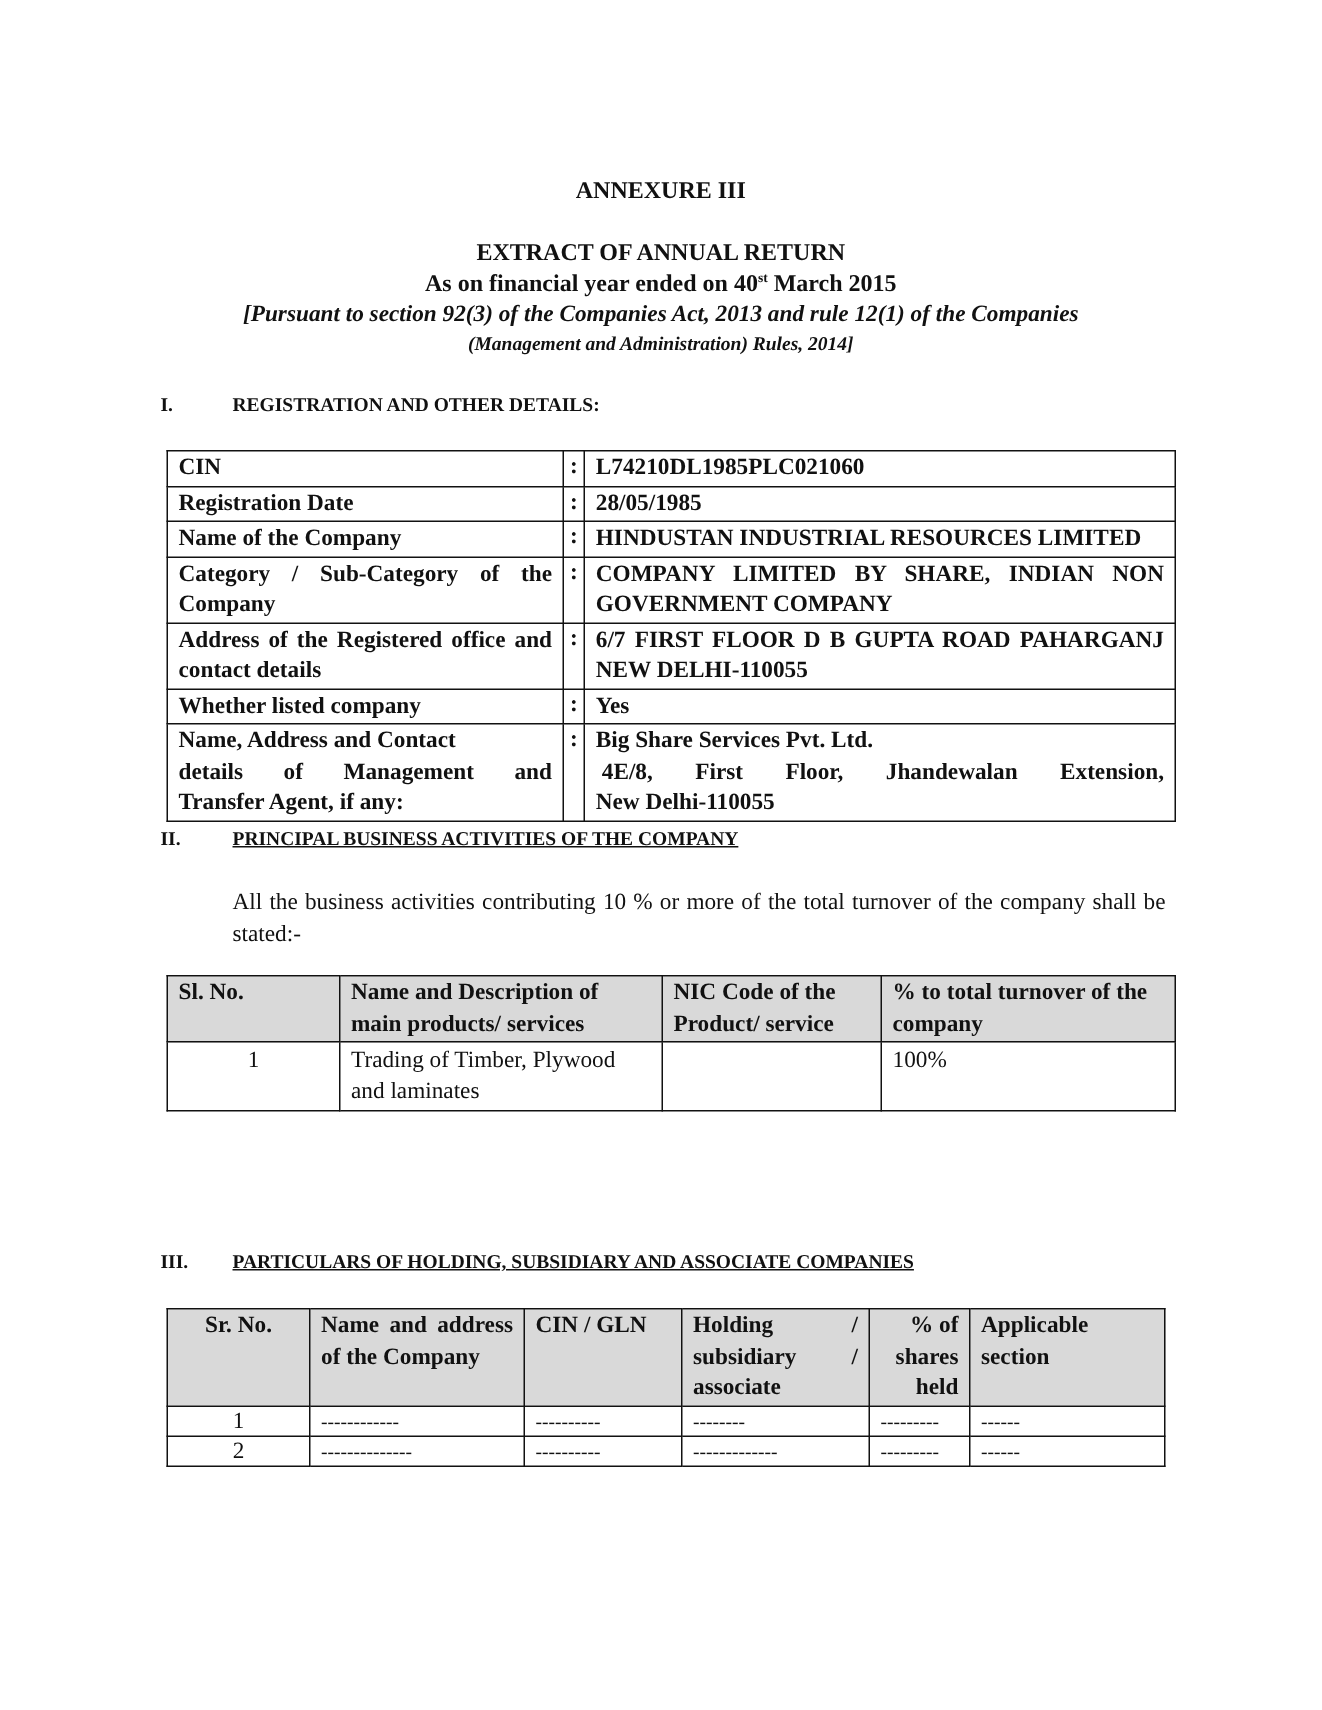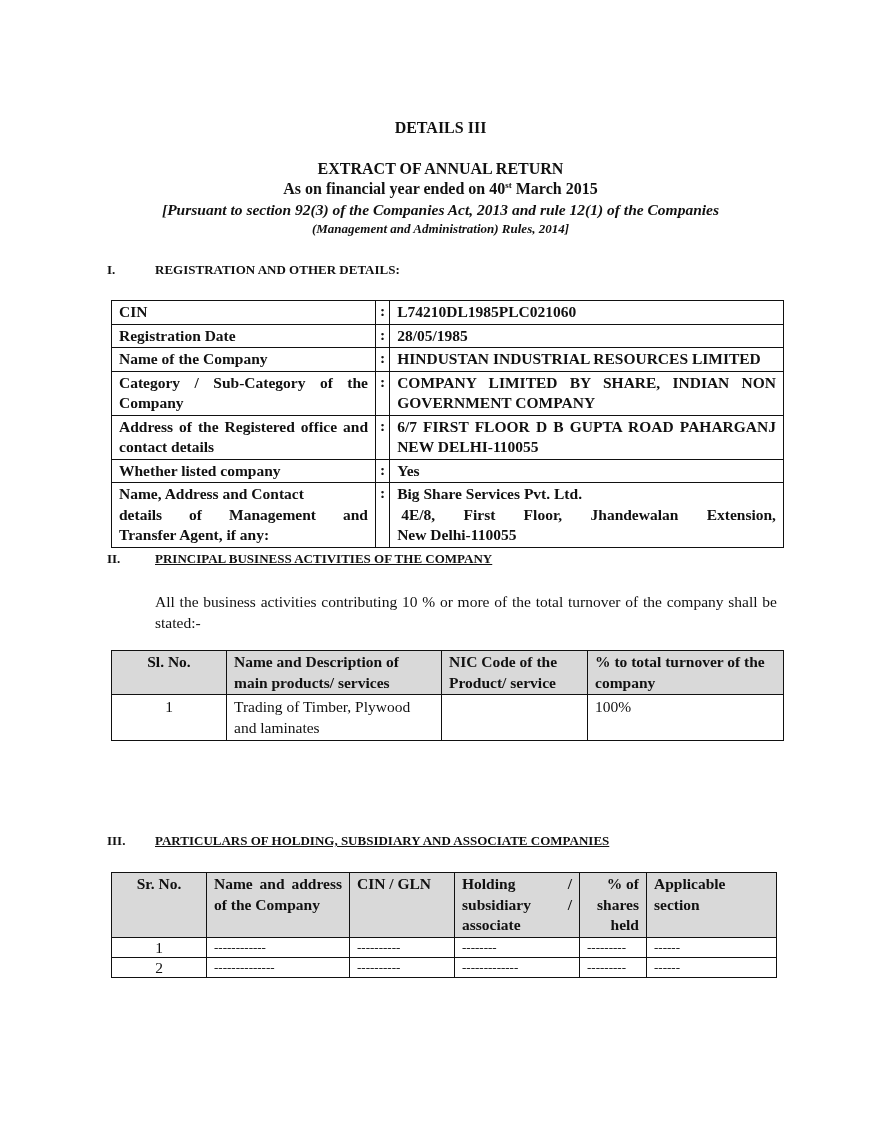--- a/index.html
+++ b/index.html
@@ -31,21 +31,21 @@
   #biz td { padding:2px 7px; }
   #holding { left:111px; top:872px; width:666px; }
   #holding td { line-height:19px; padding:0 7px; }
   .dash { letter-spacing:0px; font-size:13px; }
 </style>
 </head>
 <body>
 
 <div class="page">
 
-  <div id="annex" class="center">DETAILS III</div>
+  <div id="annex" class="center">ANNEXURE III</div>
   <div id="title1" class="center">EXTRACT OF ANNUAL RETURN</div>
   <div id="title2" class="center"><span>As on financial year ended on 40</span><sup>st</sup><span> March 2015</span></div>
   <div id="title3" class="center">[Pursuant to section 92(3) of the Companies Act, 2013 and rule 12(1) of the Companies</div>
   <div id="title4" class="center">(Management and Administration) Rules, 2014]</div>
 
   <div id="sec1" class="sec"><span class="num">I.</span><span>REGISTRATION AND OTHER DETAILS:</span></div>
 
   <table id="reg">
     <tbody>
         <tr>
@@ -94,21 +94,21 @@
   </tbody>
     </table>
 
   <div id="sec2" class="sec"><span class="num">II.</span><span class="u">PRINCIPAL BUSINESS ACTIVITIES OF THE COMPANY</span></div>
 
   <div id="para">All the business activities contributing 10 % or more of the total turnover of the company shall be   stated:-</div>
 
   <table id="biz">
     <tbody>
         <tr>
-      <th style="width:100px; text-align:center">Sl. No.</th>
+      <th style="width:100px; ">Sl. No.</th>
       <th style="width:200px">Name and Description of main products/ services</th>
       <th style="width:131px">NIC Code of the Product/ service</th>
       <th>% to total turnover of the company</th>
     </tr>
     <tr>
       <td style="text-align:center">1</td>
       <td>Trading of Timber, Plywood and laminates</td>
       <td></td>
       <td>100%</td>
     </tr>

